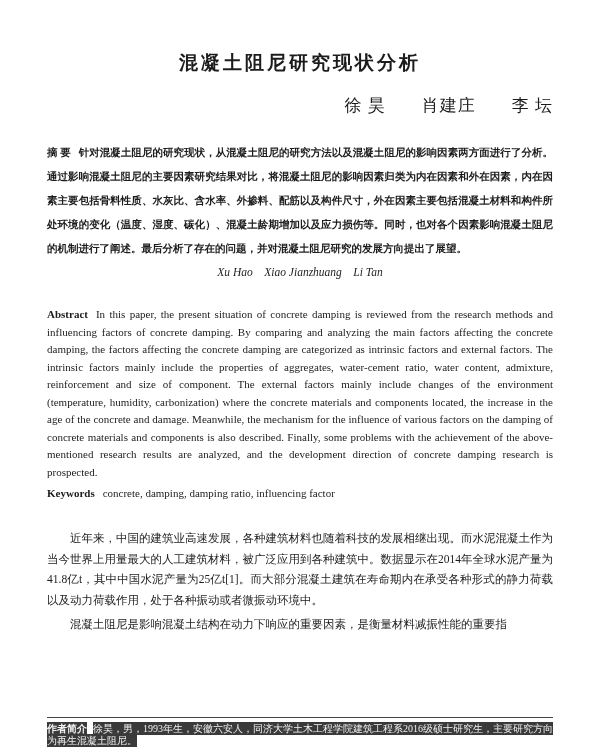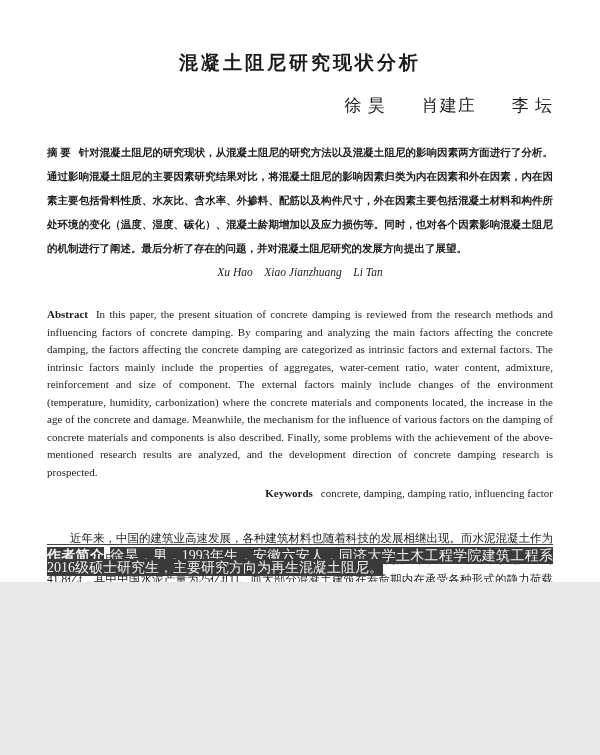--- a/index.html
+++ b/index.html
@@ -1,17 +1,17 @@
 <!DOCTYPE html>
 <html><head>
 <meta charset="utf-8">
 <style>
   html,body{margin:0;padding:0;background:#e8e8e8;}
   .page{
-    width:600px;height:582px;margin:0 auto;background:#ffffff;
+    width:600px;height:755px;margin:0 auto;background:#ffffff;
     position:relative;overflow:hidden;box-sizing:border-box;
     padding:50px 47px 0 47px;
     color:#1c1c1c;
     font-family:"Liberation Serif","DejaVu Serif",serif;
   }
   
   .title-cn{
     text-align:center;font-size:19px;font-weight:700;letter-spacing:3px;
     margin:0 0 18px 0;
   }
@@ -34,35 +34,35 @@
     margin:0 0 16px 0;
   }
   .authors-en{
     text-align:center;font-size:11.5px;font-style:italic;white-space:pre;
     margin:0 0 28px 0;
   }
   .abs-en{
     font-size:11px;line-height:17.5px;text-align:justify;margin:0 0 4px 0;
   }
   .kw-en{
-    font-size:11px;line-height:17px;margin:0 0 26px 0;text-align:right;
+    font-size:11px;line-height:17px;margin:0 0 26px 0;
   }
   
   .sec-heading{
     font-size:14px;font-weight:700;white-space:pre;margin:0 0 13px 0;
   }
   .body-para{
     font-size:11.5px;line-height:20.5px;text-align:justify;
     text-indent:2em;margin:0 0 4px 0;
   }
   
   .footnote{
     position:absolute;left:47px;right:47px;bottom:8px;
     border-top:1px solid #444;padding-top:5px;
-    font-size:14px;line-height:12px;text-align:justify;
+    font-size:10px;line-height:12px;text-align:justify;
   }
   .hl{background:#3a3a3a;color:#f2f2f2;padding:1px 0;}
   .fn-label{font-weight:700;margin-right:6px;}
 </style>
 </head>
 <body>
 
 <div class="page">
 
   <h1 class="title-cn">混凝土阻尼研究现状分析</h1>

